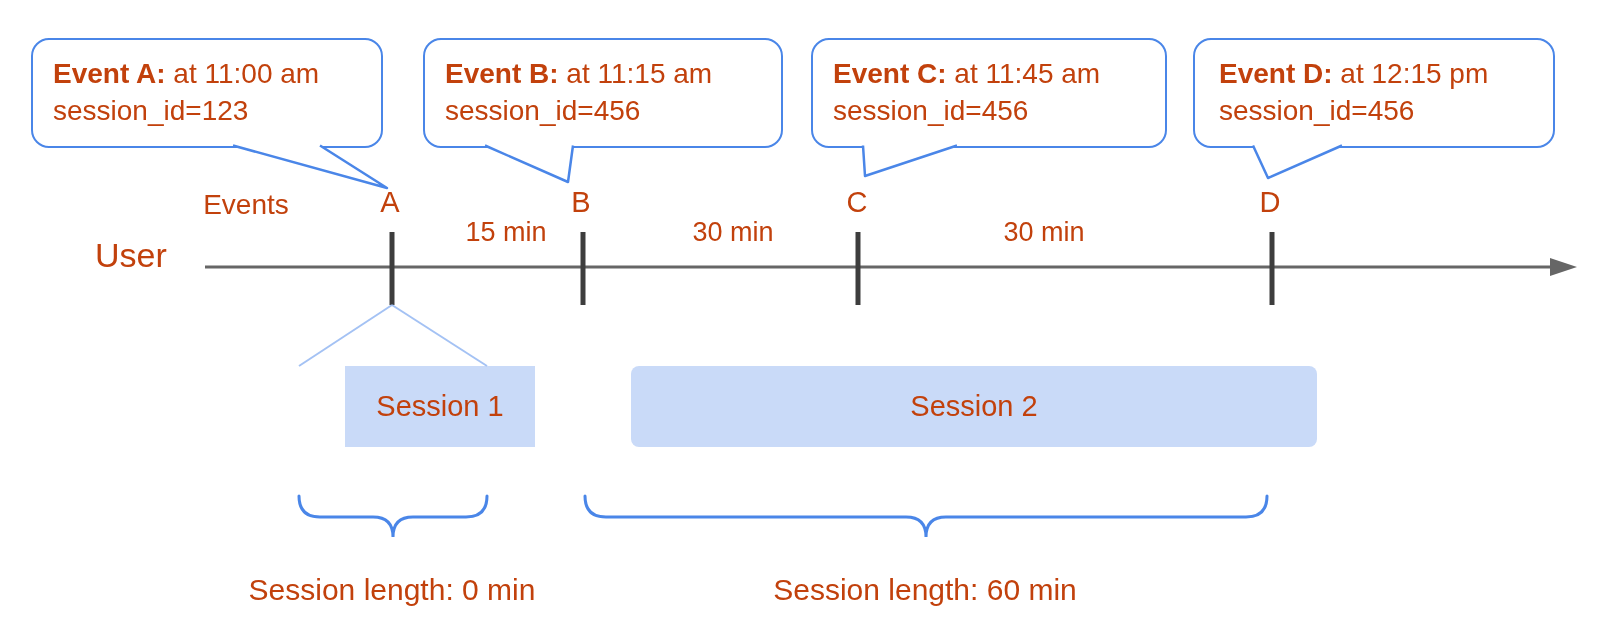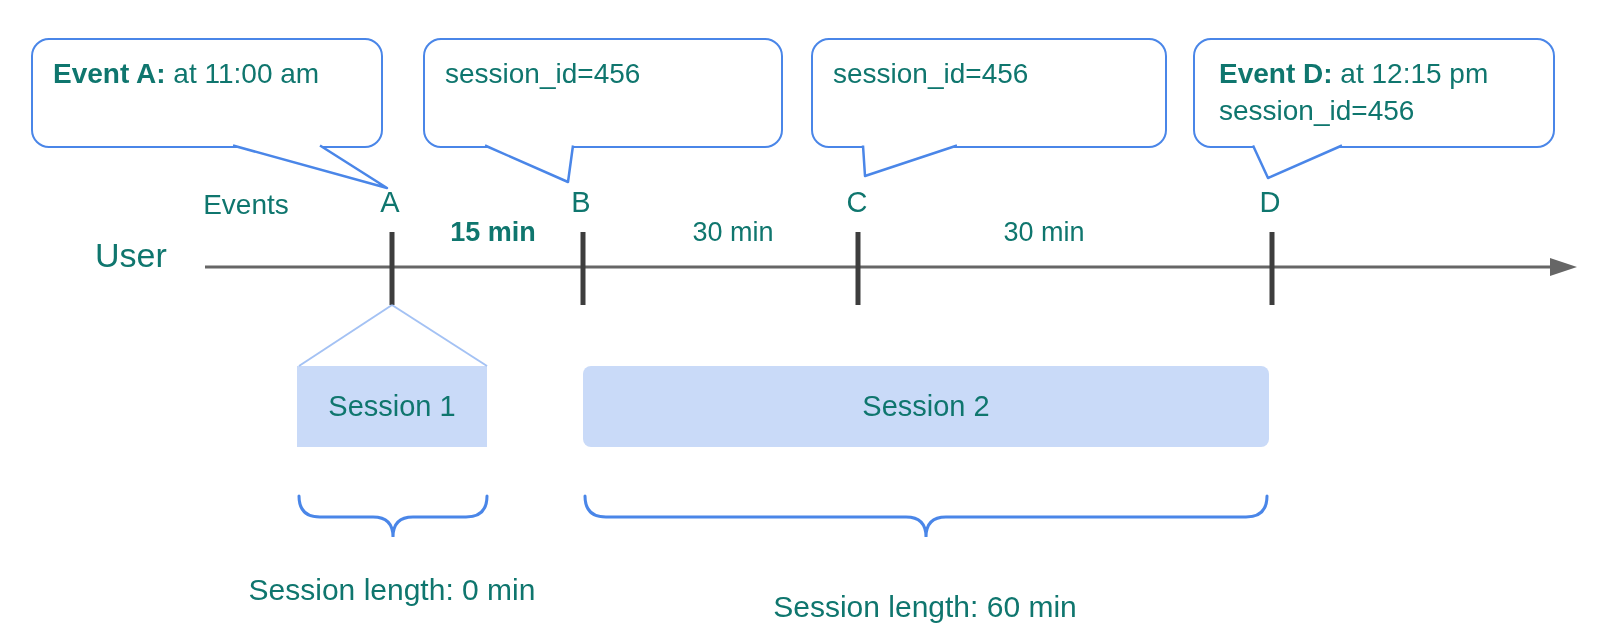--- a/index.html
+++ b/index.html
@@ -2,21 +2,21 @@
 <html><head>
 <meta charset="utf-8">
 <style>
   html, body { margin: 0; padding: 0; background: #ffffff; }
   .canvas {
     position: relative;
     width: 1614px;
     height: 642px;
     background: #ffffff;
     font-family: "Liberation Sans", sans-serif;
-    color: #0f766e;
+    color: #c2410c;
     overflow: hidden;
   }
   .overlay-svg {
     position: absolute;
     left: 0; top: 0;
     width: 1614px; height: 642px;
     pointer-events: none;
   }
   
   .bubble {
@@ -41,52 +41,56 @@
   .lbl { position: absolute; white-space: nowrap; }
   .centered { transform: translateX(-50%); }
   .events-label { left: 230px; top: 189px; font-size: 28px; margin-left: 16px; }
   .user-label   { left: 95px;  top: 236px; font-size: 34px; }
   .marker       { top: 186px; font-size: 29px; }
   .marker-a { left: 390px; }
   .marker-b { left: 581px; }
   .marker-c { left: 857px; }
   .marker-d { left: 1270px; }
   .interval  { top: 217px; font-size: 27px; }
-  .interval-1 { left: 493px; font-weight: bold; }
+  .interval-1 { left: 506px; }
   .interval-2 { left: 733px; }
   .interval-3 { left: 1044px; }
   
   .session-box {
     position: absolute;
     top: 366px;
     height: 81px;
     background: #c9daf8;
     display: flex;
     align-items: center;
     justify-content: center;
     font-size: 29px;
+    margin-left: 48px;
   }
   .session-1 { left: 297px; width: 190px; }
   .session-2 { left: 583px; width: 686px; border-radius: 8px; }
   .session-length { top: 573px; font-size: 30px; }
   .session-length-1 { left: 392px; }
-  .session-length-2 { left: 925px; margin-top: 17px; }
+  .session-length-2 { left: 925px; }
 </style>
 </head>
 <body>
 
 <div class="canvas">
 
   <div class="bubble bubble-a">
     <div><span class="b-bold">Event A:</span><span> at 11:00 am</span></div>
+    <div>session_id=123</div>
   </div>
   <div class="bubble bubble-b">
+    <div><span class="b-bold">Event B:</span><span> at 11:15 am</span></div>
     <div>session_id=456</div>
   </div>
   <div class="bubble bubble-c">
+    <div><span class="b-bold">Event C:</span><span> at 11:45 am</span></div>
     <div>session_id=456</div>
   </div>
   <div class="bubble bubble-d">
     <div><span class="b-bold">Event D:</span><span> at 12:15 pm</span></div>
     <div>session_id=456</div>
   </div>
 
   <div class="session-box session-1">
     <span>Session 1</span>
   </div>

